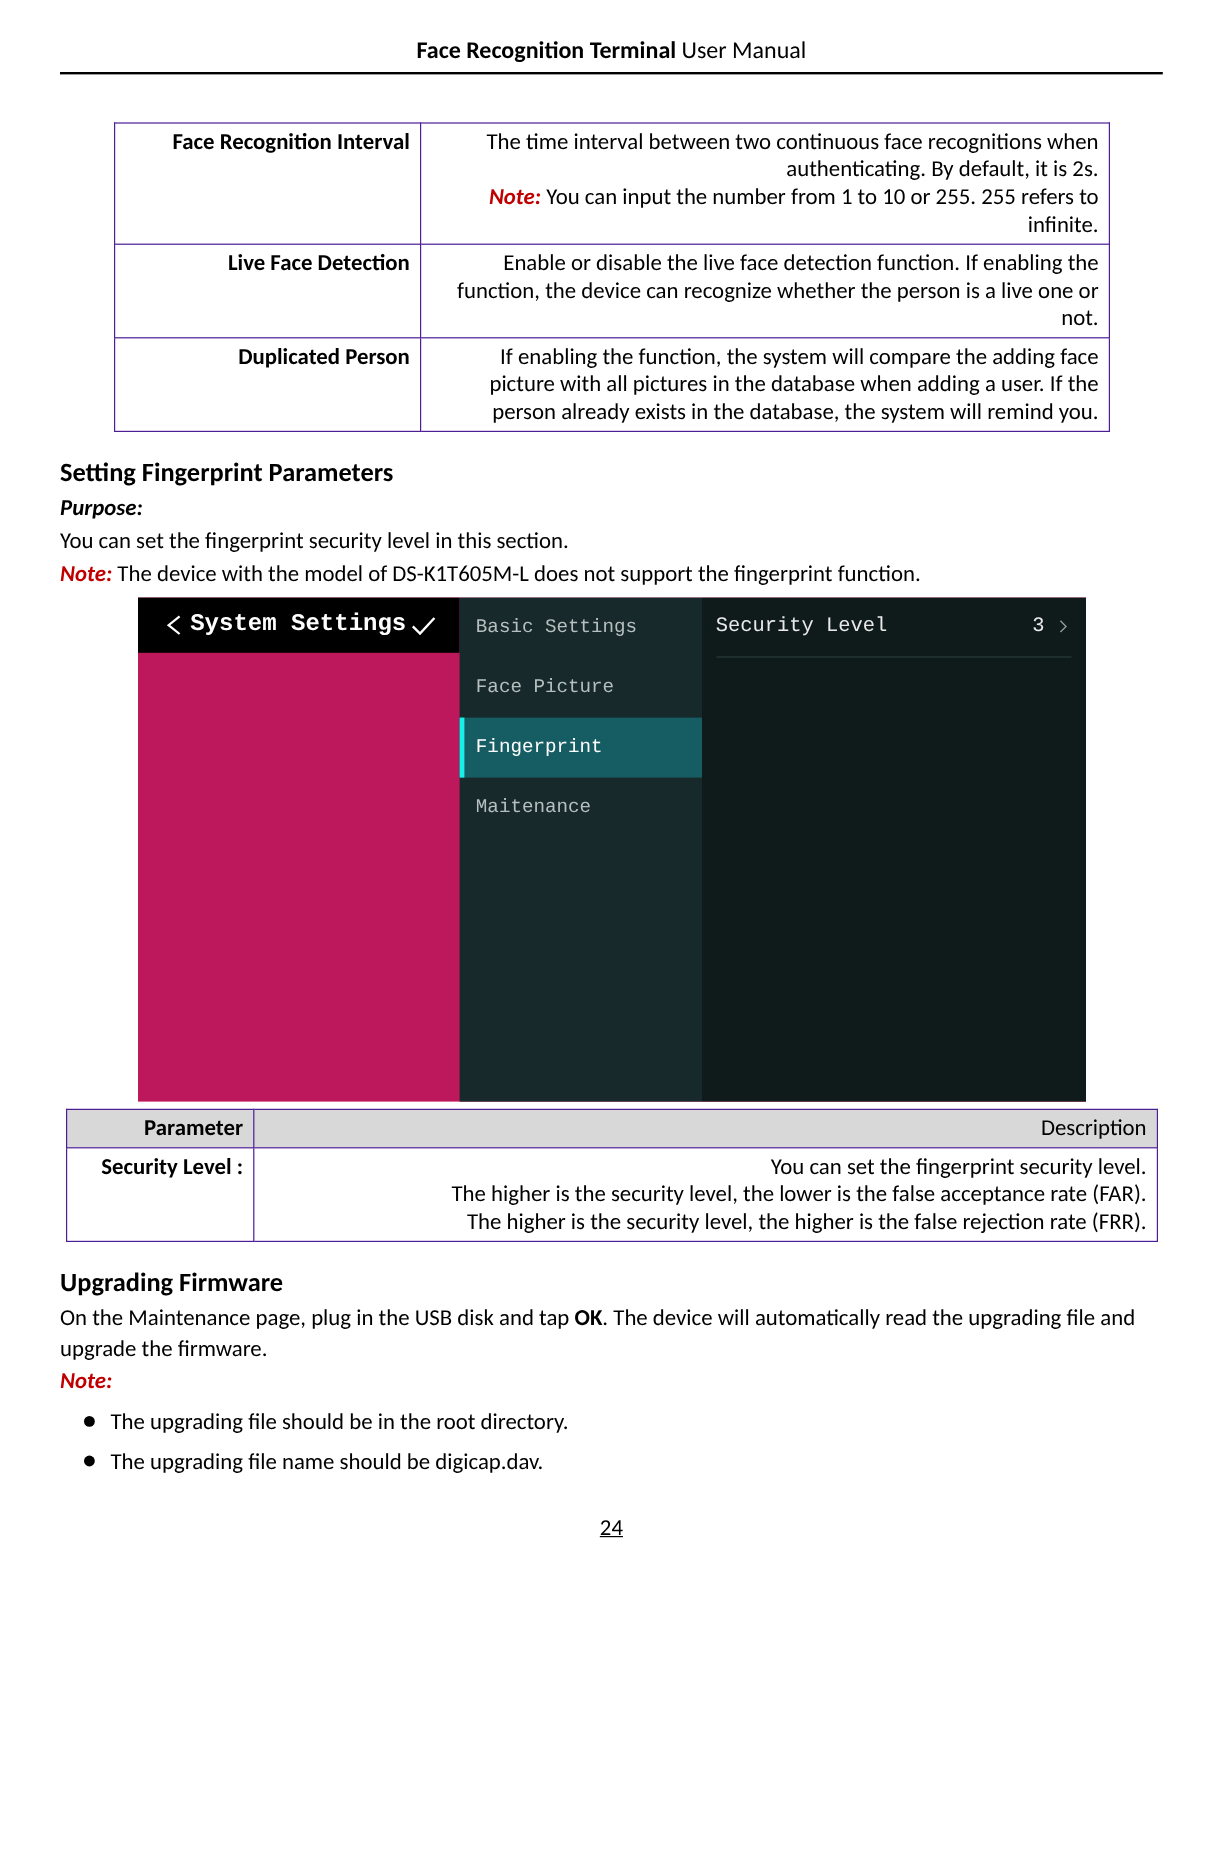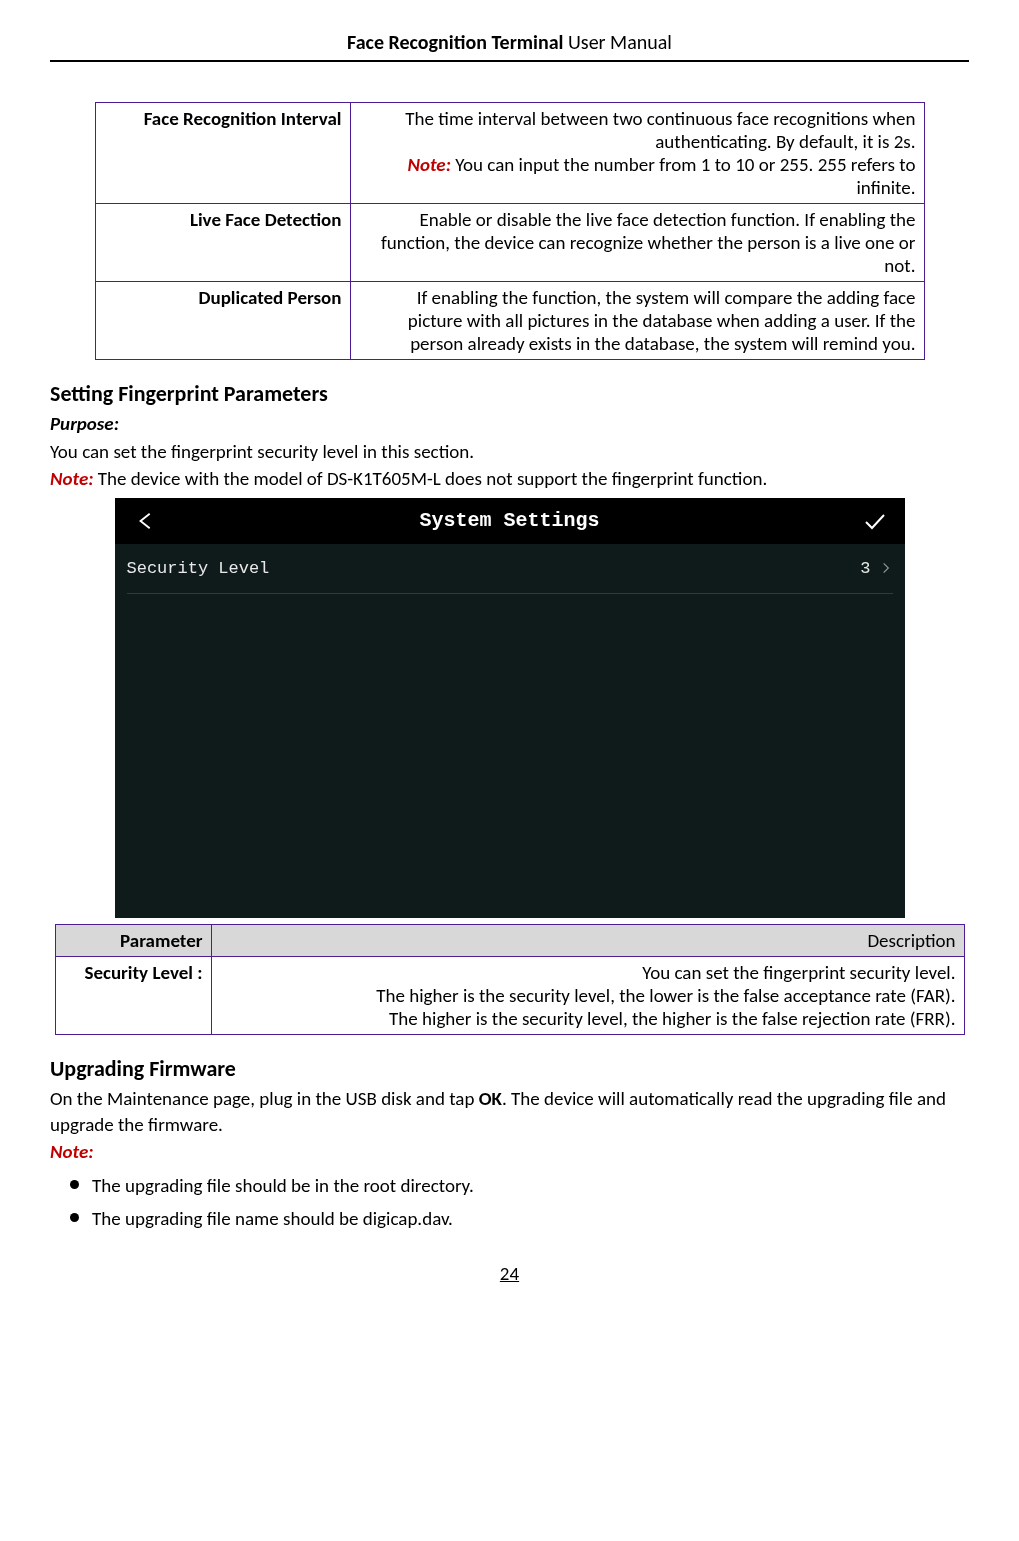--- a/index.html
+++ b/index.html
@@ -45,25 +45,25 @@
       margin-bottom: 4px;
     }
     .purpose { font-weight: bold; font-style: italic; }
     p.body { margin: 2px 0 2px 0; line-height: 1.35; }
 
     
     .device-shot {
       width: 790px;
       height: 420px;
       margin: 6px auto 6px auto;
-      background: #a16207;
+      background: #be185d;
       font-family: "Courier New", monospace;
       color: #ddd;
       display: flex;
-      flex-direction: column;
+      flex-direction: row;
     }
     .ds-header {
       height: 46px;
       background: #000;
       display: flex;
       align-items: center;
       justify-content: space-between;
       padding: 0 18px;
       font-weight: bold;
       font-size: 20px;
@@ -185,20 +185,26 @@
         </svg>
     </span>
     <span>System Settings</span>
     <span class="check-icon">
       <svg viewBox="0 0 24 24" width="24" height="24">
           <path d="M4 13 L10 19 L22 6"></path>
         </svg>
     </span>
   </div>
   <div class="ds-body">
+    <div class="ds-side">
+      <div class="ds-side-item">Basic Settings</div>
+      <div class="ds-side-item">Face Picture</div>
+      <div class="ds-side-item active">Fingerprint</div>
+      <div class="ds-side-item">Maitenance</div>
+    </div>
     <div class="ds-main">
       <div class="ds-row">
         <span>Security Level</span>
         <span class="rval">
           <span>3</span>
           <svg viewBox="0 0 24 24" width="14" height="14">
               <path d="M8 4 L16 12 L8 20"></path>
             </svg>
         </span>
       </div>

